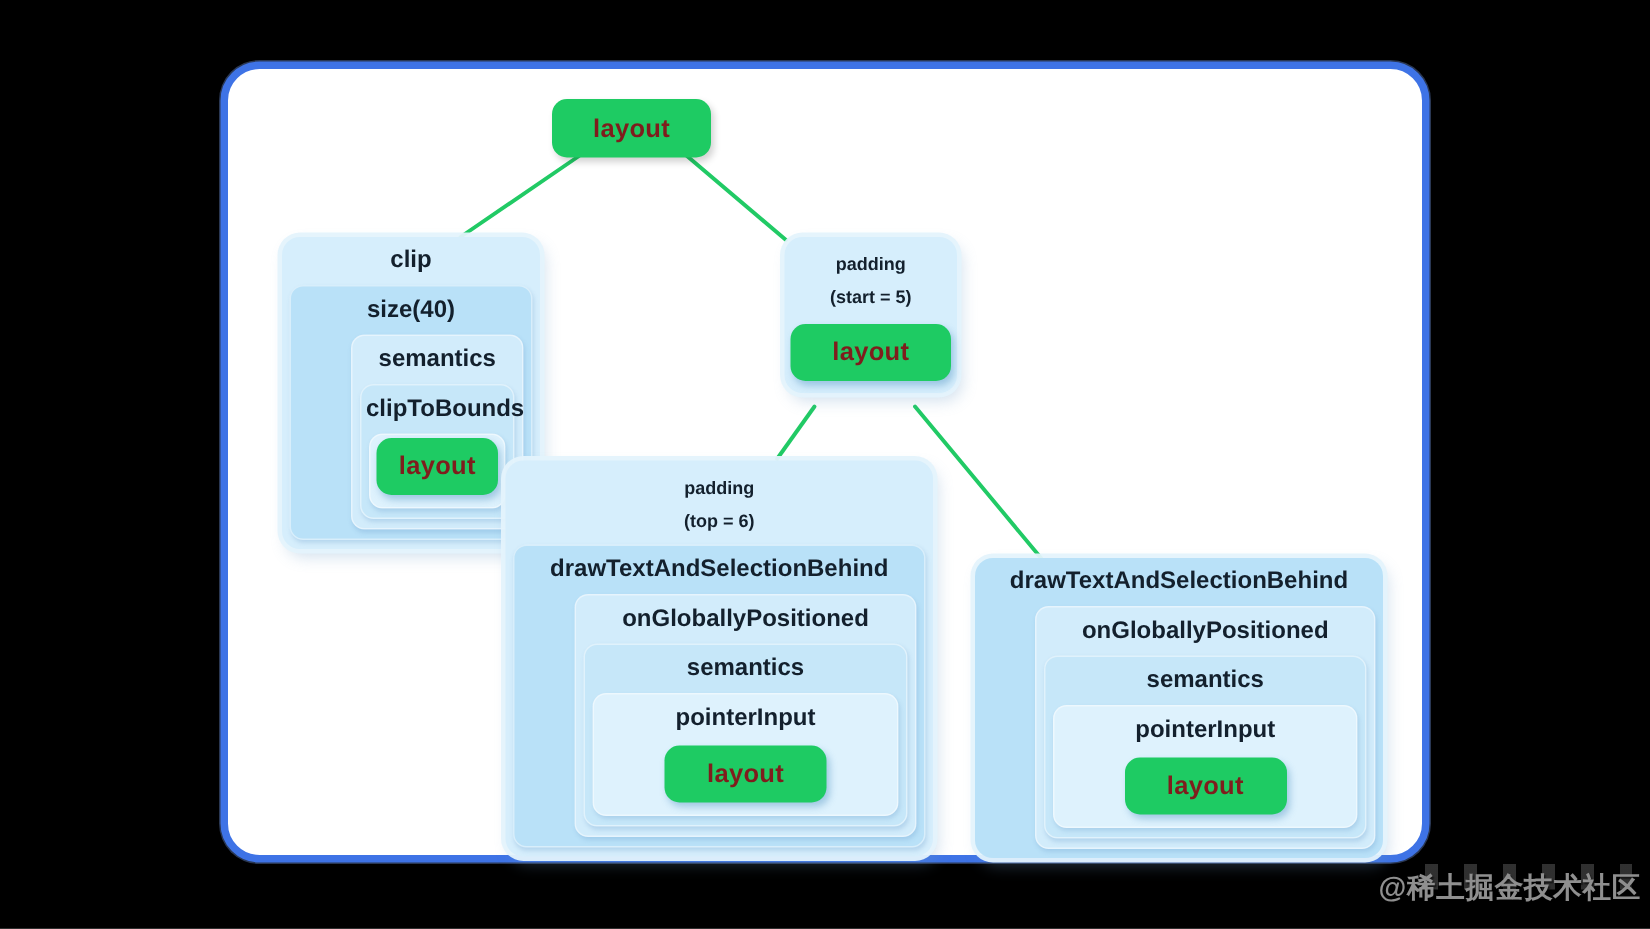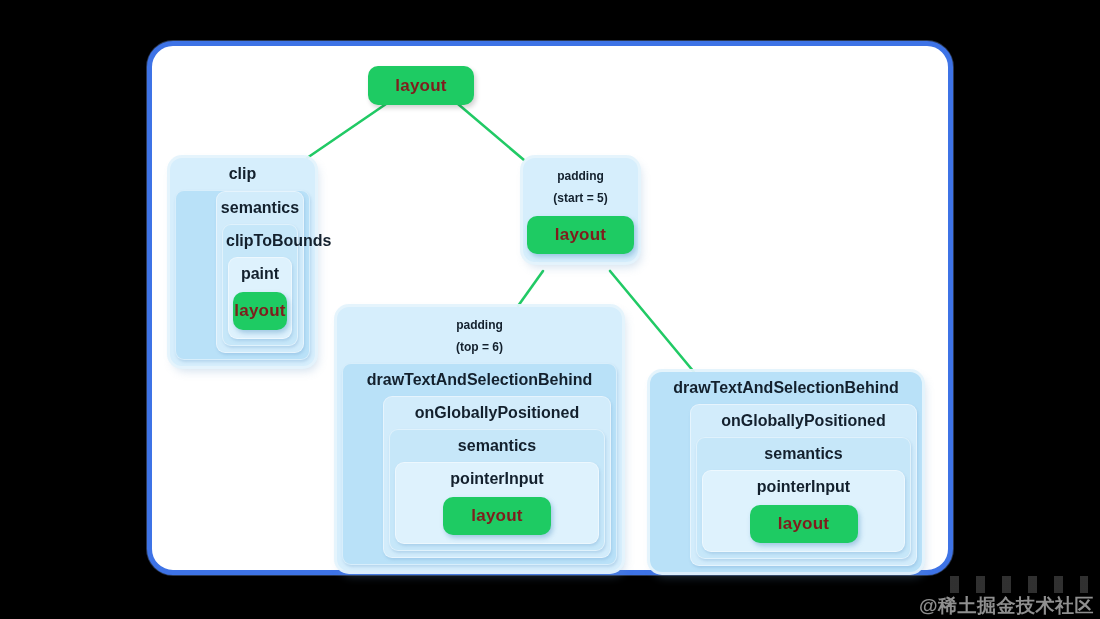--- a/index.html
+++ b/index.html
@@ -35,26 +35,26 @@
     font-size:16px;font-weight:600;color:#13202d;text-align:center;
     padding:6px 3px;line-height:20px;white-space:nowrap;
   }
   .title2{padding:7px 3px 5px;text-align:center;}
   .title2 span{display:block;font-size:12px;font-weight:600;color:#13202d;line-height:22px;white-space:nowrap;}
   .s-l1{background:#d6eefc;}
   .s-l2{background:#b9e1f8;}
   .s-l3{background:#d2ecfb;margin-left:40px;}
   .s-l4{background:#c6e7f9;}
   .s-l5{background:#def2fd;}
-  .tree-clip{left:170px;top:158px;width:145px;}
+  .tree-clip{left:188px;top:158px;width:172px;}
   .tree-padstart{left:523px;top:158px;width:115px;}
   .tree-padtop{left:337px;top:307px;width:285px;}
   .tree-draw{left:650px;top:372px;width:272px;}
   .watermark{
-    position:absolute;right:6px;bottom:0;z-index:6;
+    position:absolute;right:6px;bottom:14px;z-index:6;
     font-size:19px;font-weight:700;color:#8f8f8f;letter-spacing:.5px;
     text-shadow:1px 1px 1px rgba(0,0,0,.6);
   }
   .watermark-ghost{
     position:absolute;right:12px;bottom:26px;width:138px;height:17px;z-index:5;
     background:repeating-linear-gradient(90deg, rgba(155,155,155,.48) 0 9px, transparent 9px 26px);
     opacity:.65;
   }
 </style>
 </head>
@@ -69,26 +69,26 @@
     <line x1="458" y1="104" x2="524" y2="160" stroke="#21ca65" stroke-width="2.6" stroke-linecap="round"></line>
     <line x1="543" y1="271" x2="518" y2="306" stroke="#21ca65" stroke-width="2.6" stroke-linecap="round"></line>
     <line x1="610" y1="271" x2="694" y2="372" stroke="#21ca65" stroke-width="2.6" stroke-linecap="round"></line>
   </svg>
 
   <div class="gbtn root">layout</div>
 
   <div class="box s-l1 tree-clip">
     <div class="title">clip</div>
     <div class="nest s-l2">
+      <div class="title">size(40)</div>
       <div class="nest s-l3">
         <div class="title">semantics</div>
         <div class="nest s-l4">
           <div class="title">clipToBounds</div>
           <div class="nest s-l5">
-            <div class="title">paint</div>
             <div class="gbtn">layout</div>
           </div>
         </div>
       </div>
     </div>
   </div>
 
   <div class="box s-l1 tree-padstart">
     <div class="title2">
       <span>padding</span>

